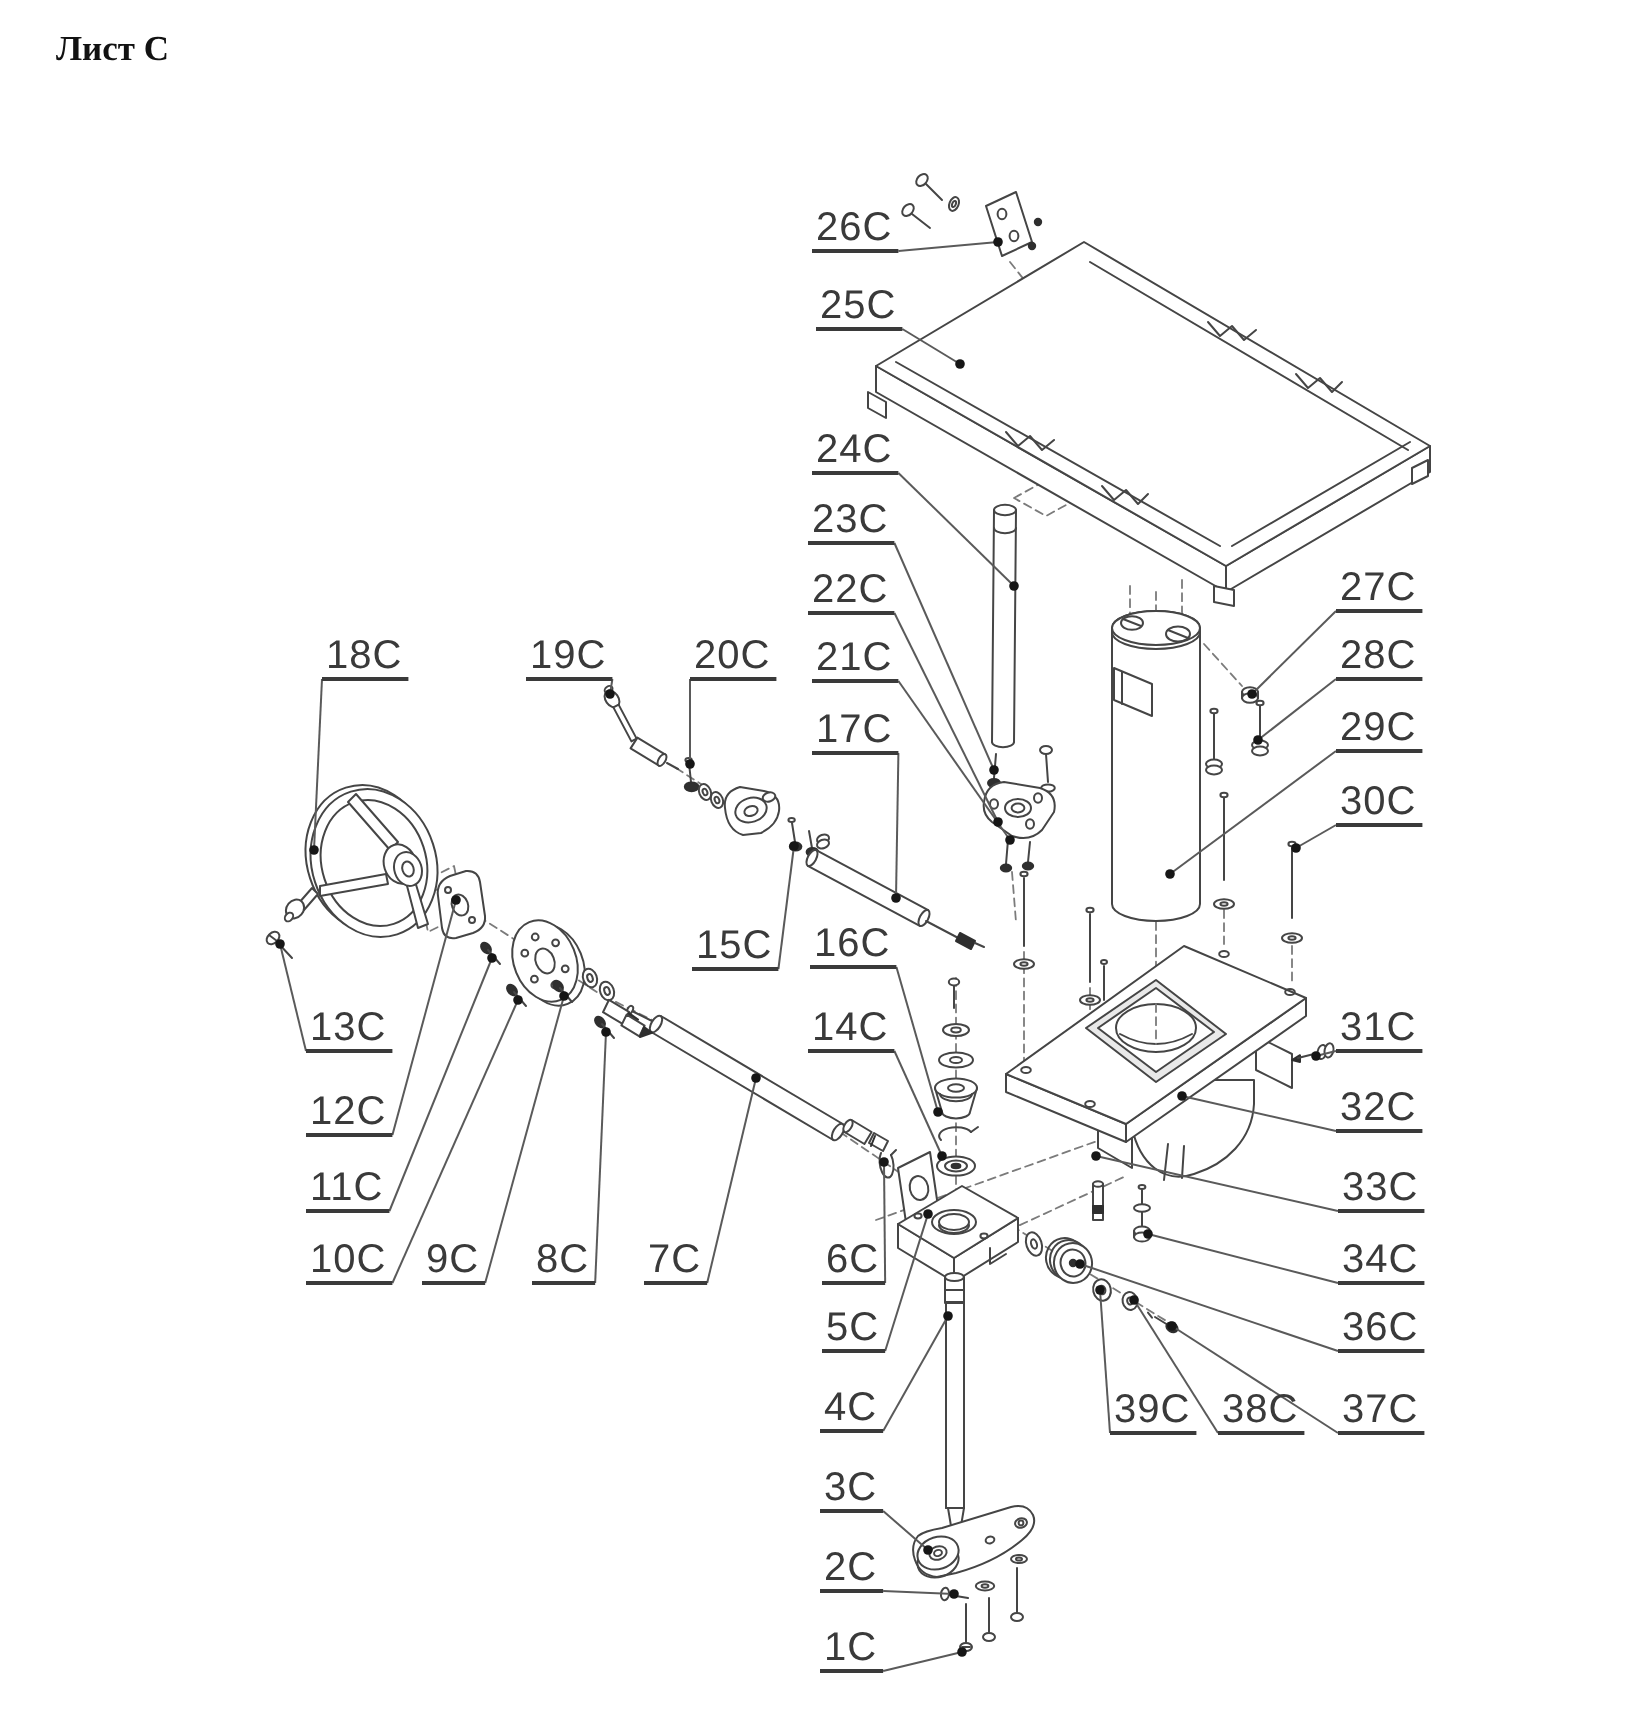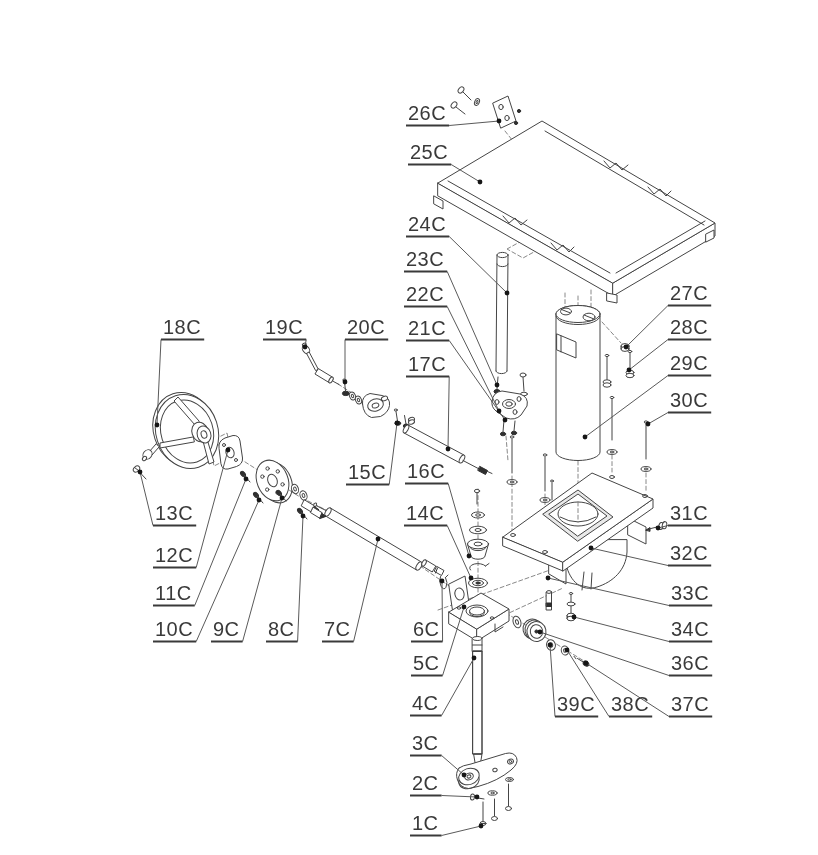--- a/index.html
+++ b/index.html
@@ -19,20 +19,21 @@
   .part-label{font:20px "Liberation Sans",sans-serif;fill:#3a3a3a;stroke:none;letter-spacing:0.5px;}
   .label-underline{stroke:#3a3a3a;stroke-width:2;}
   .leader-line{stroke:#5a5a5a;stroke-width:1;fill:none;}
   .leader-dot{fill:#161616;stroke:none;}
 </style>
 </head>
 <body>
 
 <div id="sheet">
   <div class="title-block">
+    <div>Лист C</div>
   </div>
 
   <svg id="diagram" width="818" height="855" viewBox="0 0 818 855" xmlns="http://www.w3.org/2000/svg">
     <defs>
       <pattern id="coil" width="7" height="5" patternUnits="userSpaceOnUse">
         <path d="M0,4.5 L7,0.5" stroke="#9a9a9a" stroke-width="1.1" fill="none"></path>
       </pattern>
     </defs>
 
     <g class="pl">

